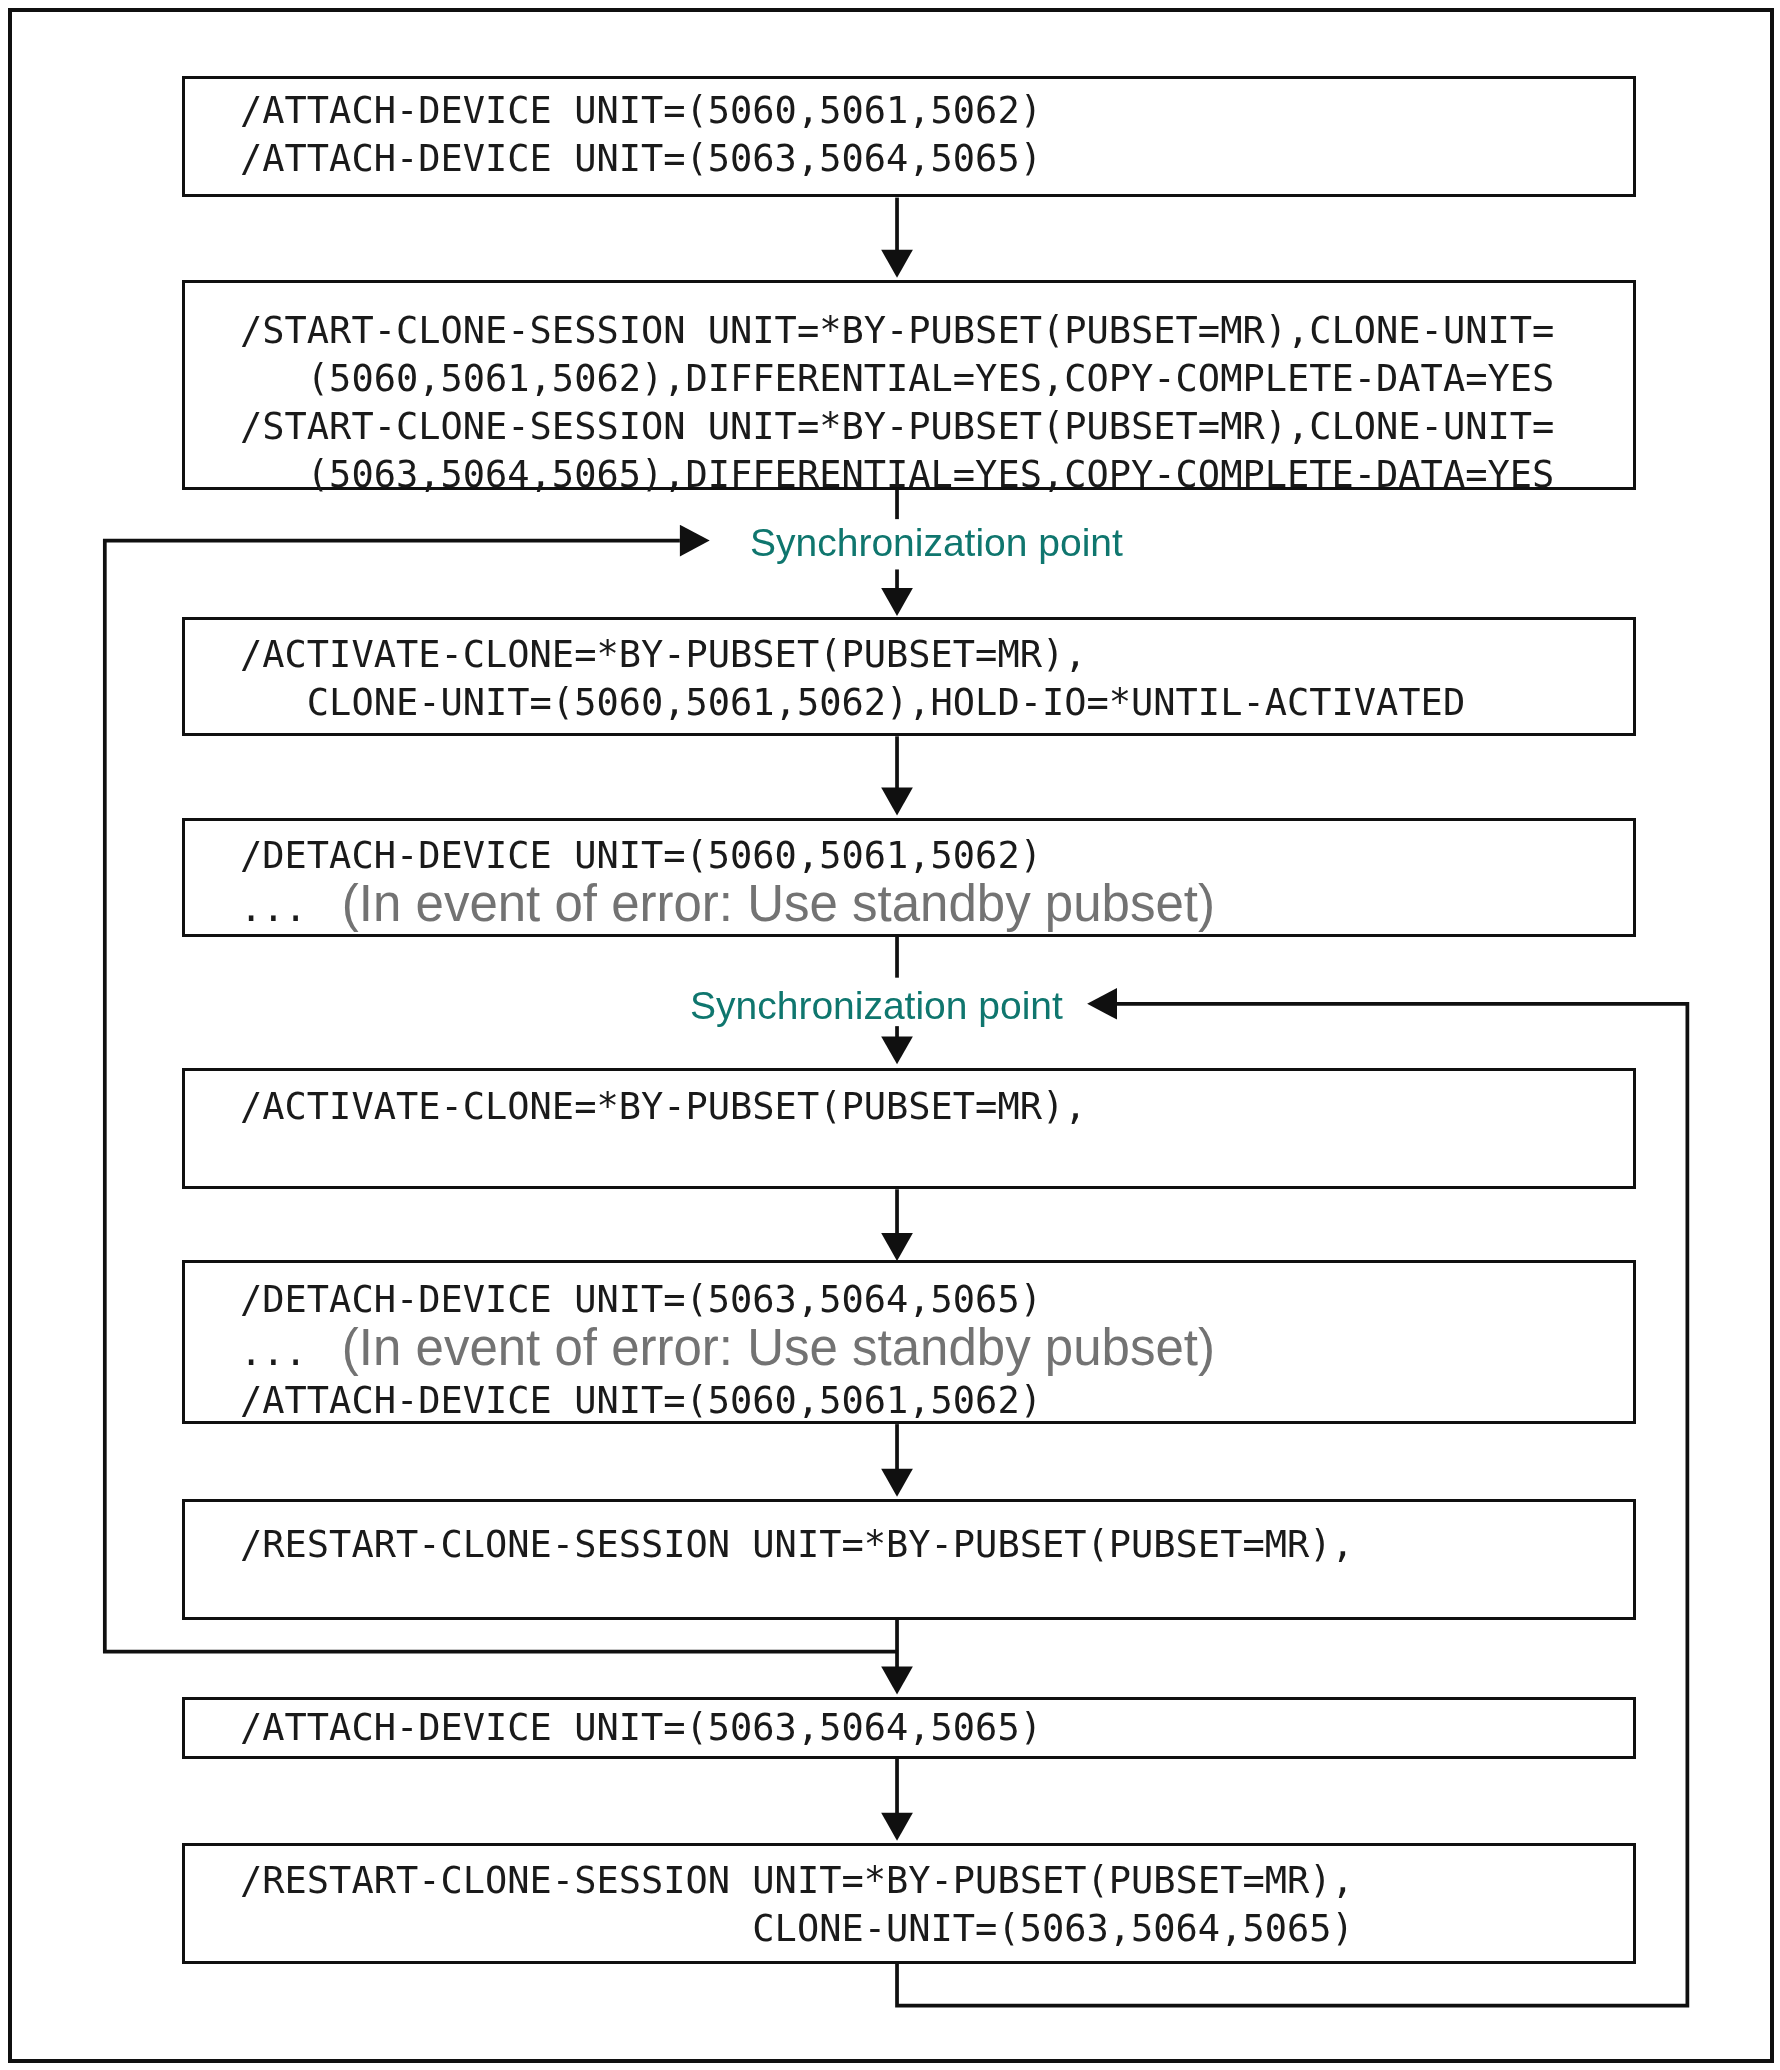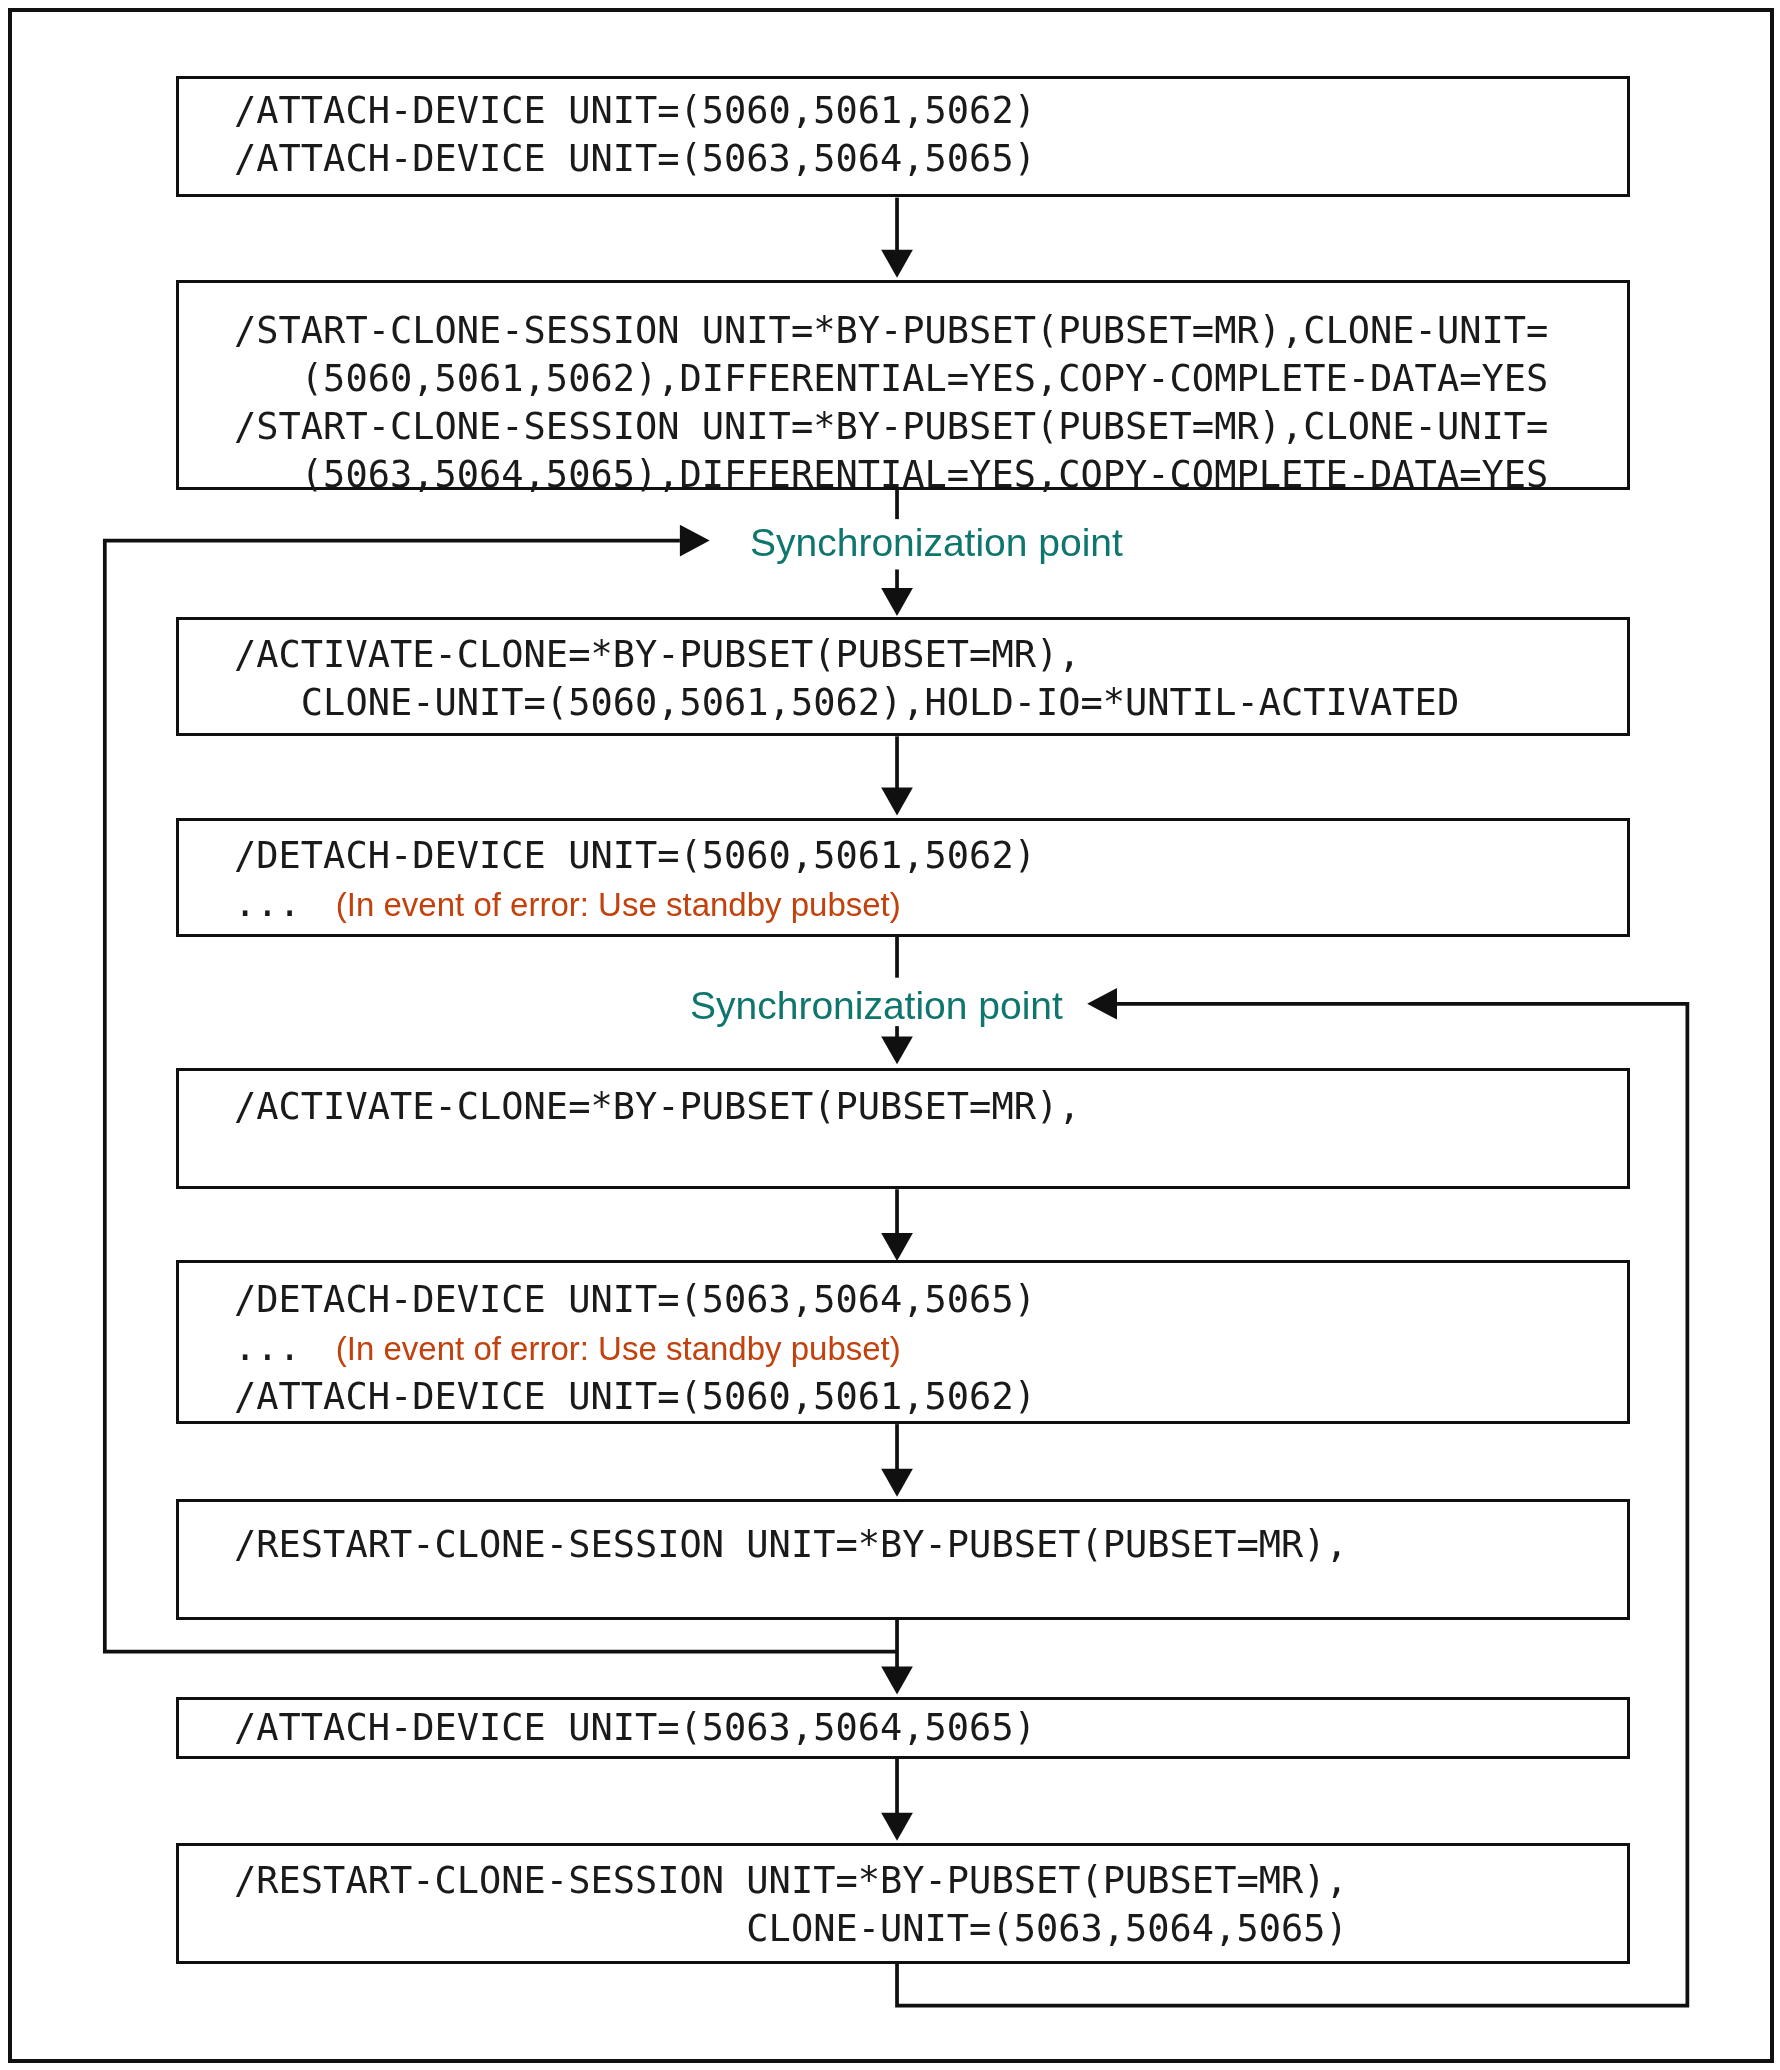--- a/index.html
+++ b/index.html
@@ -22,39 +22,39 @@
     border: 4.7px solid #101010;
   }
   .wires {
     position: absolute;
     left: 0; top: 0;
     width: 1781px;
     height: 2070px;
   }
   .cmdbox {
     position: absolute;
-    left: 176px;
+    left: 182px;
     width: 1454px;
     box-sizing: border-box;
     border: 3.7px solid #101010;
     background: #ffffff;
   }
   .cmdline {
     white-space: pre;
     font-family: "DejaVu Sans Mono", monospace;
     font-size: 37px;
     line-height: 48px;
     padding-left: 55px;
     color: #1a1a1a;
   }
   .note {
     font-family: "Liberation Sans", sans-serif;
-    font-size: 33px;
+    font-size: 51px;
     margin-left: 35px;
-    color: #c2410c;
+    color: #737373;
     text-align: center;
   }
   .sync-label {
     position: absolute;
     font-family: "Liberation Sans", sans-serif;
     font-size: 39px;
     line-height: 45px;
     color: #0f766e;
     white-space: nowrap;
   }

